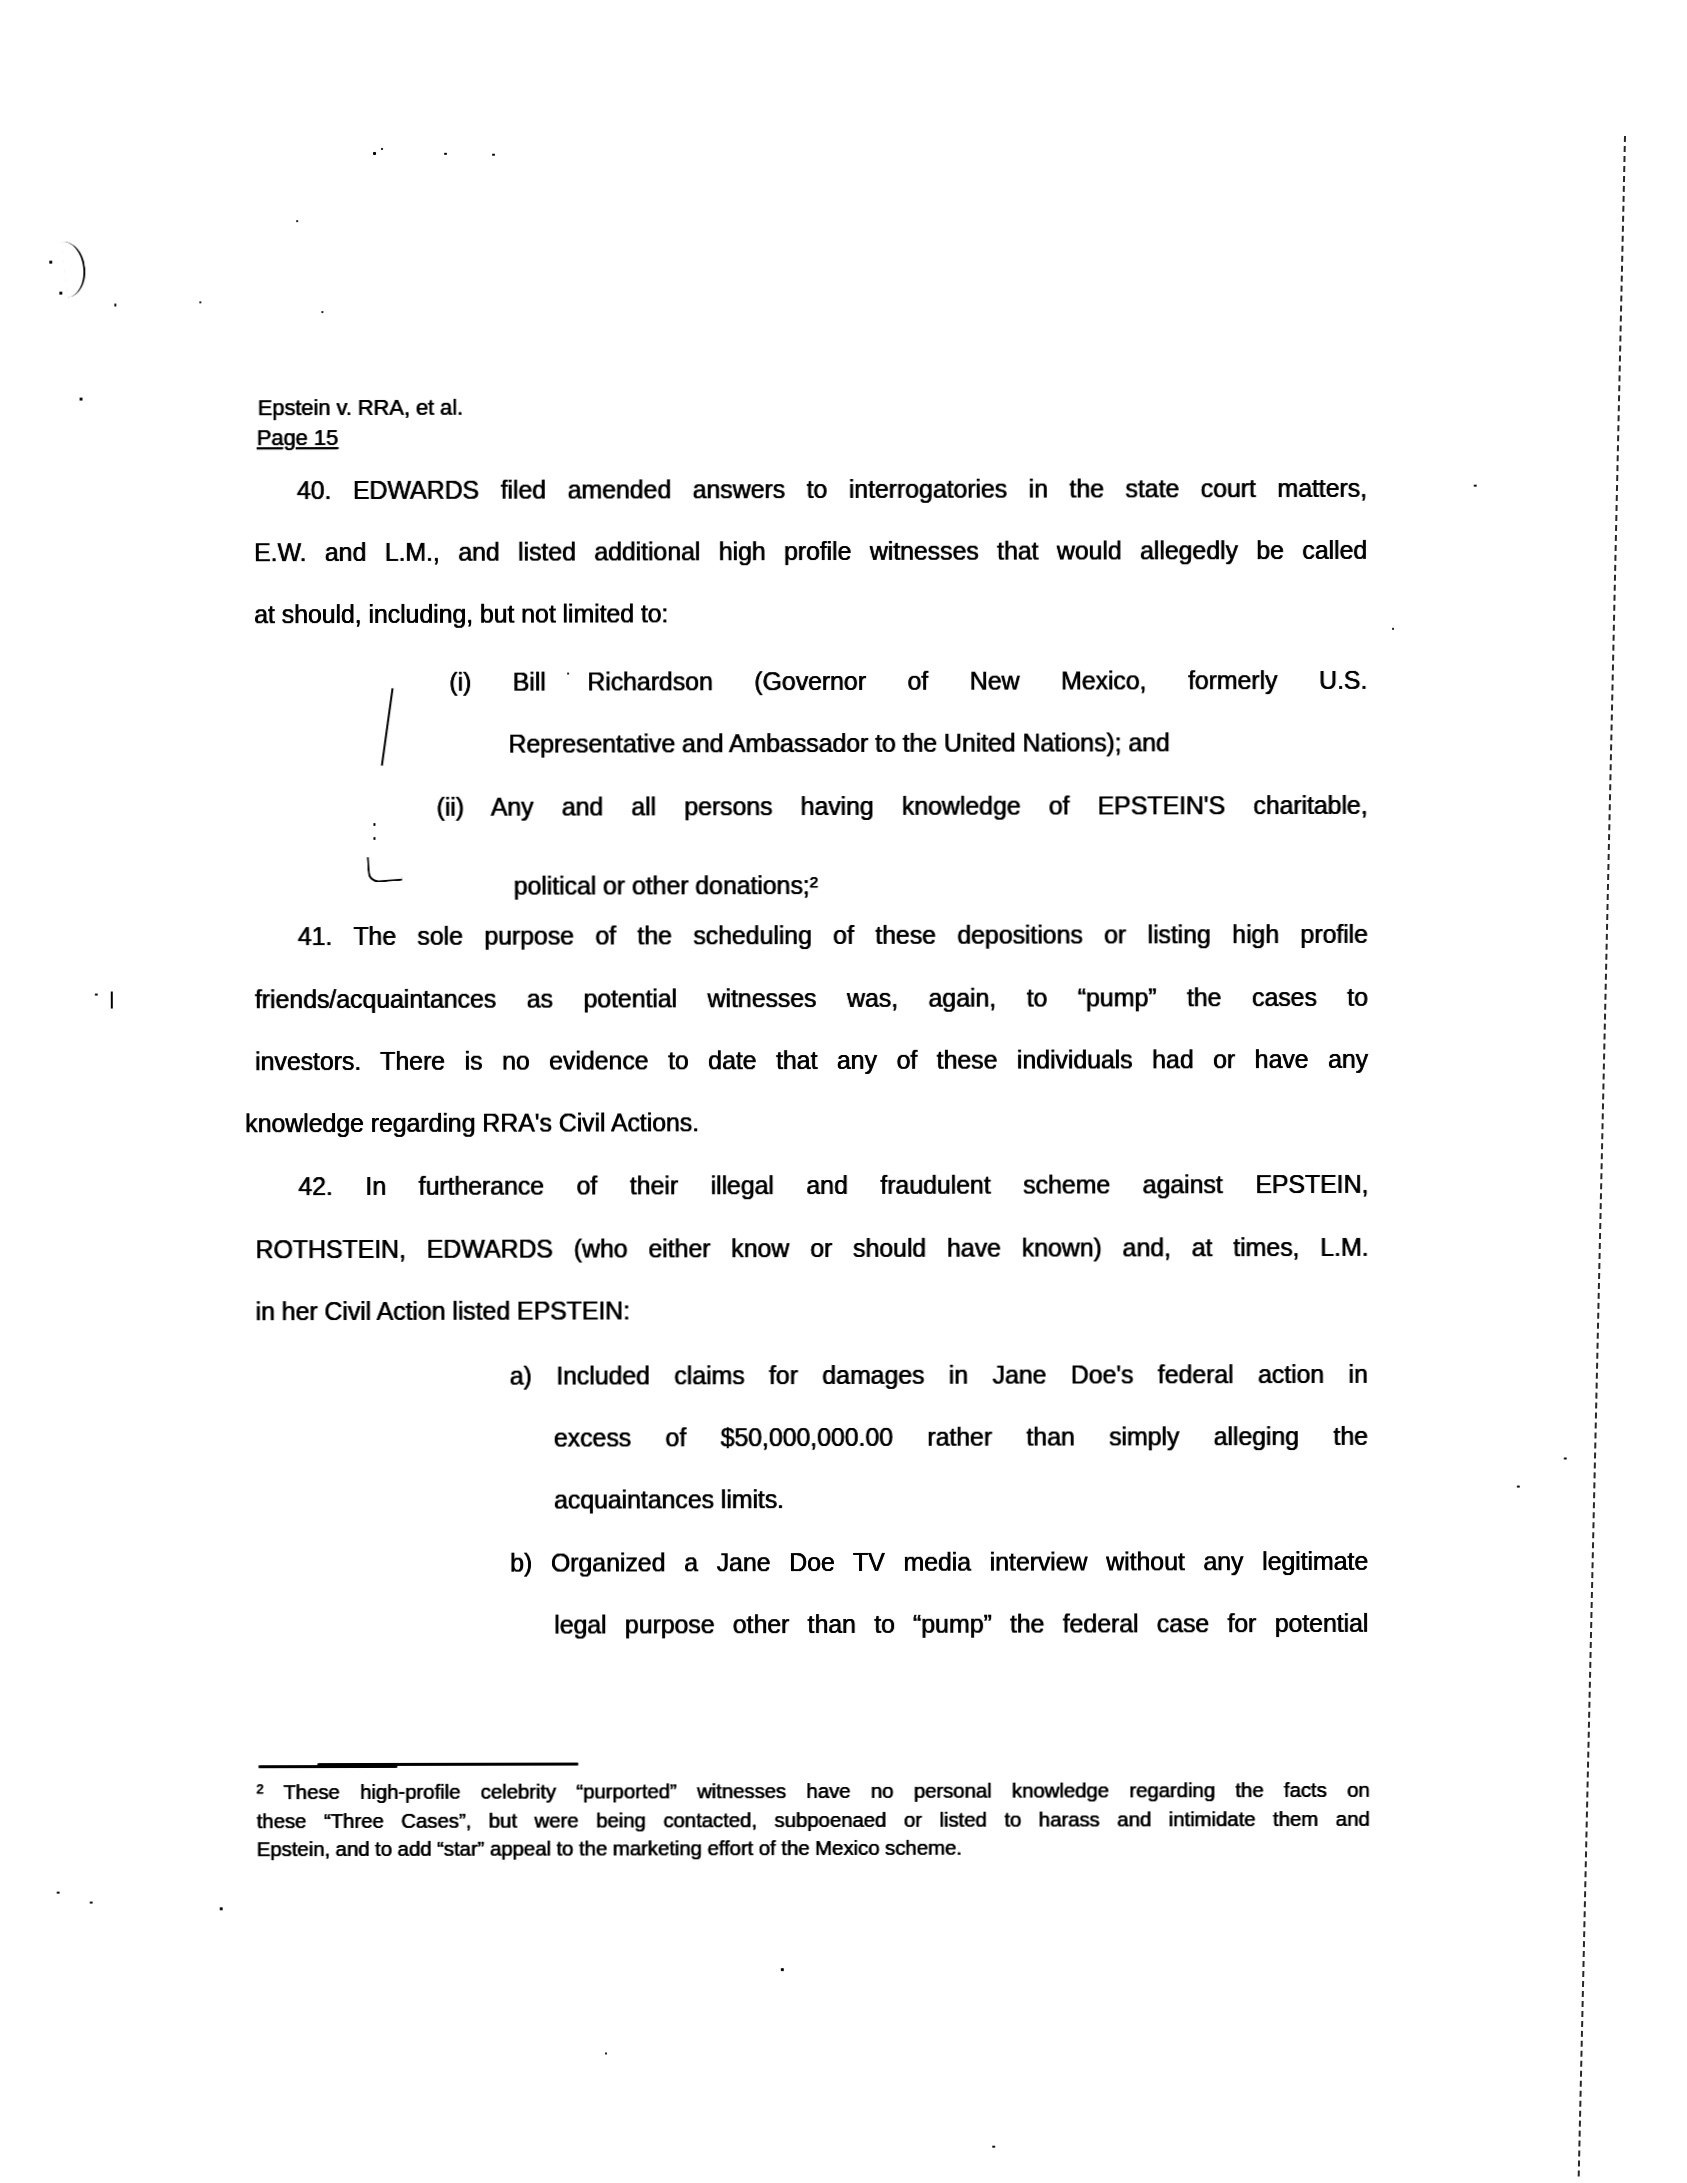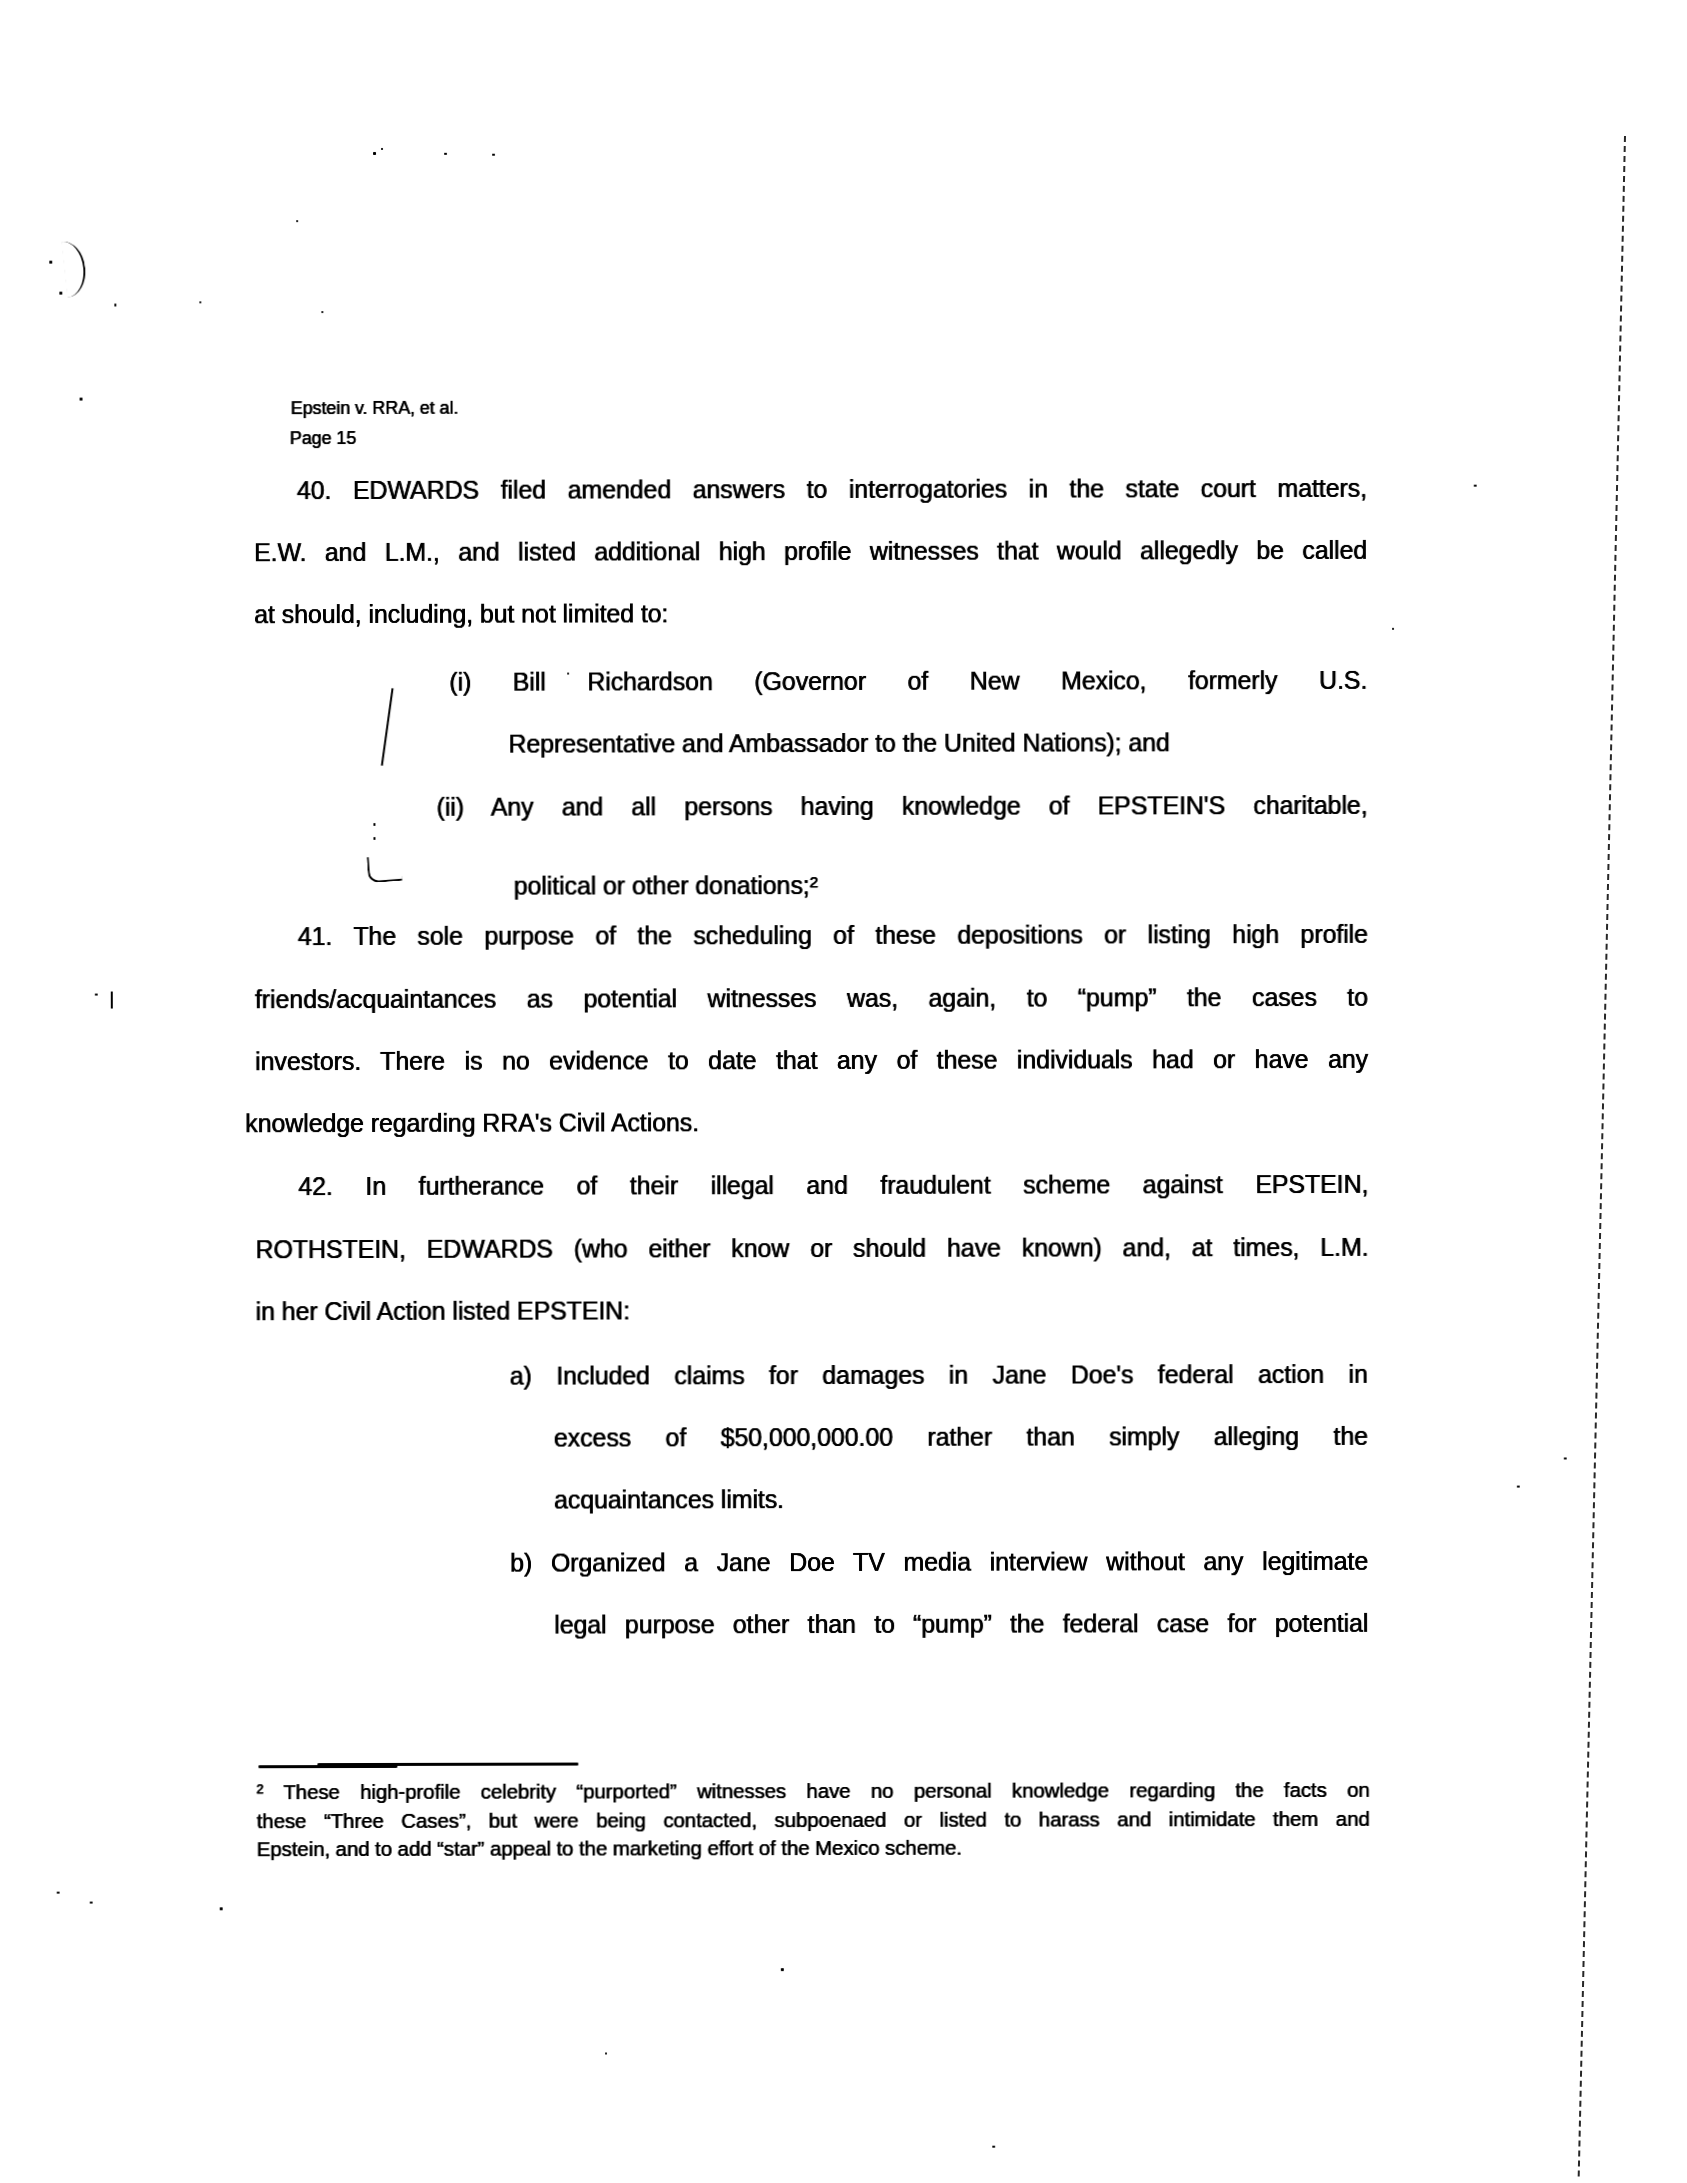--- a/index.html
+++ b/index.html
@@ -18,21 +18,21 @@
     filter: blur(0.3px) contrast(1.55);
   }
   .txt {
     position: absolute;
     color: #050505;
     letter-spacing: -0.1px;
     white-space: nowrap;
     text-shadow: 0.5px 0 0 #050505, 0 0.3px 0 #050505;
   }
   .just { white-space: normal; text-align: justify; text-align-last: justify; }
-  .hdr  { font-size: 18px; line-height: 28px; margin-left: 33px; }
+  .hdr  { font-size: 22px; line-height: 28px; }
   .bodyline { font-size: 25px; line-height: 30px; }
   .fnline   { font-size: 20.5px; line-height: 26.5px; }
   .sep {
     position: absolute;
     background: #070707;
     border-radius: 1.3px;
   }
   .speck { position: absolute; background: #0a0a0a; border-radius: 0.7px; }
   .pen-slash {
     position: absolute; left: 387px; top: 687px; height: 78px; width: 0;
@@ -62,21 +62,21 @@
     opacity: 0.9;
   }
 </style>
 </head>
 <body>
 
 <div class="page">
   <div class="scanfx">
 
     <div class="txt hdr" style="left:259px; top:393px;">Epstein v. RRA, et al.</div>
-    <div class="txt hdr" style="left:258px; top:423px;">Page 15</div>
+    <div class="txt hdr" style="left:258px; top:423px;text-decoration:underline;">Page 15</div>
 
     <div class="txt bodyline just" style="left:298px; top:474px; width:1070px;">40. EDWARDS filed amended answers to interrogatories in the state court matters,</div>
     <div class="txt bodyline just" style="left:255px; top:536px; width:1113px;">E.W. and L.M., and listed additional high profile witnesses that would allegedly be called</div>
     <div class="txt bodyline" style="left:255px; top:598px;">at should, including, but not limited to:</div>
 
     <div class="txt bodyline just" style="left:450px; top:666px; width:918px;">(i) Bill Richardson (Governor of New Mexico, formerly U.S.</div>
     <div class="txt bodyline" style="left:509px; top:728px;">Representative and Ambassador to the United Nations); and</div>
 
     <div class="txt bodyline just" style="left:437px; top:791px; width:931px;">(ii) Any and all persons having knowledge of EPSTEIN'S charitable,</div>
     <div class="txt bodyline" style="left:514px; top:870px;">political or other donations;²</div>

